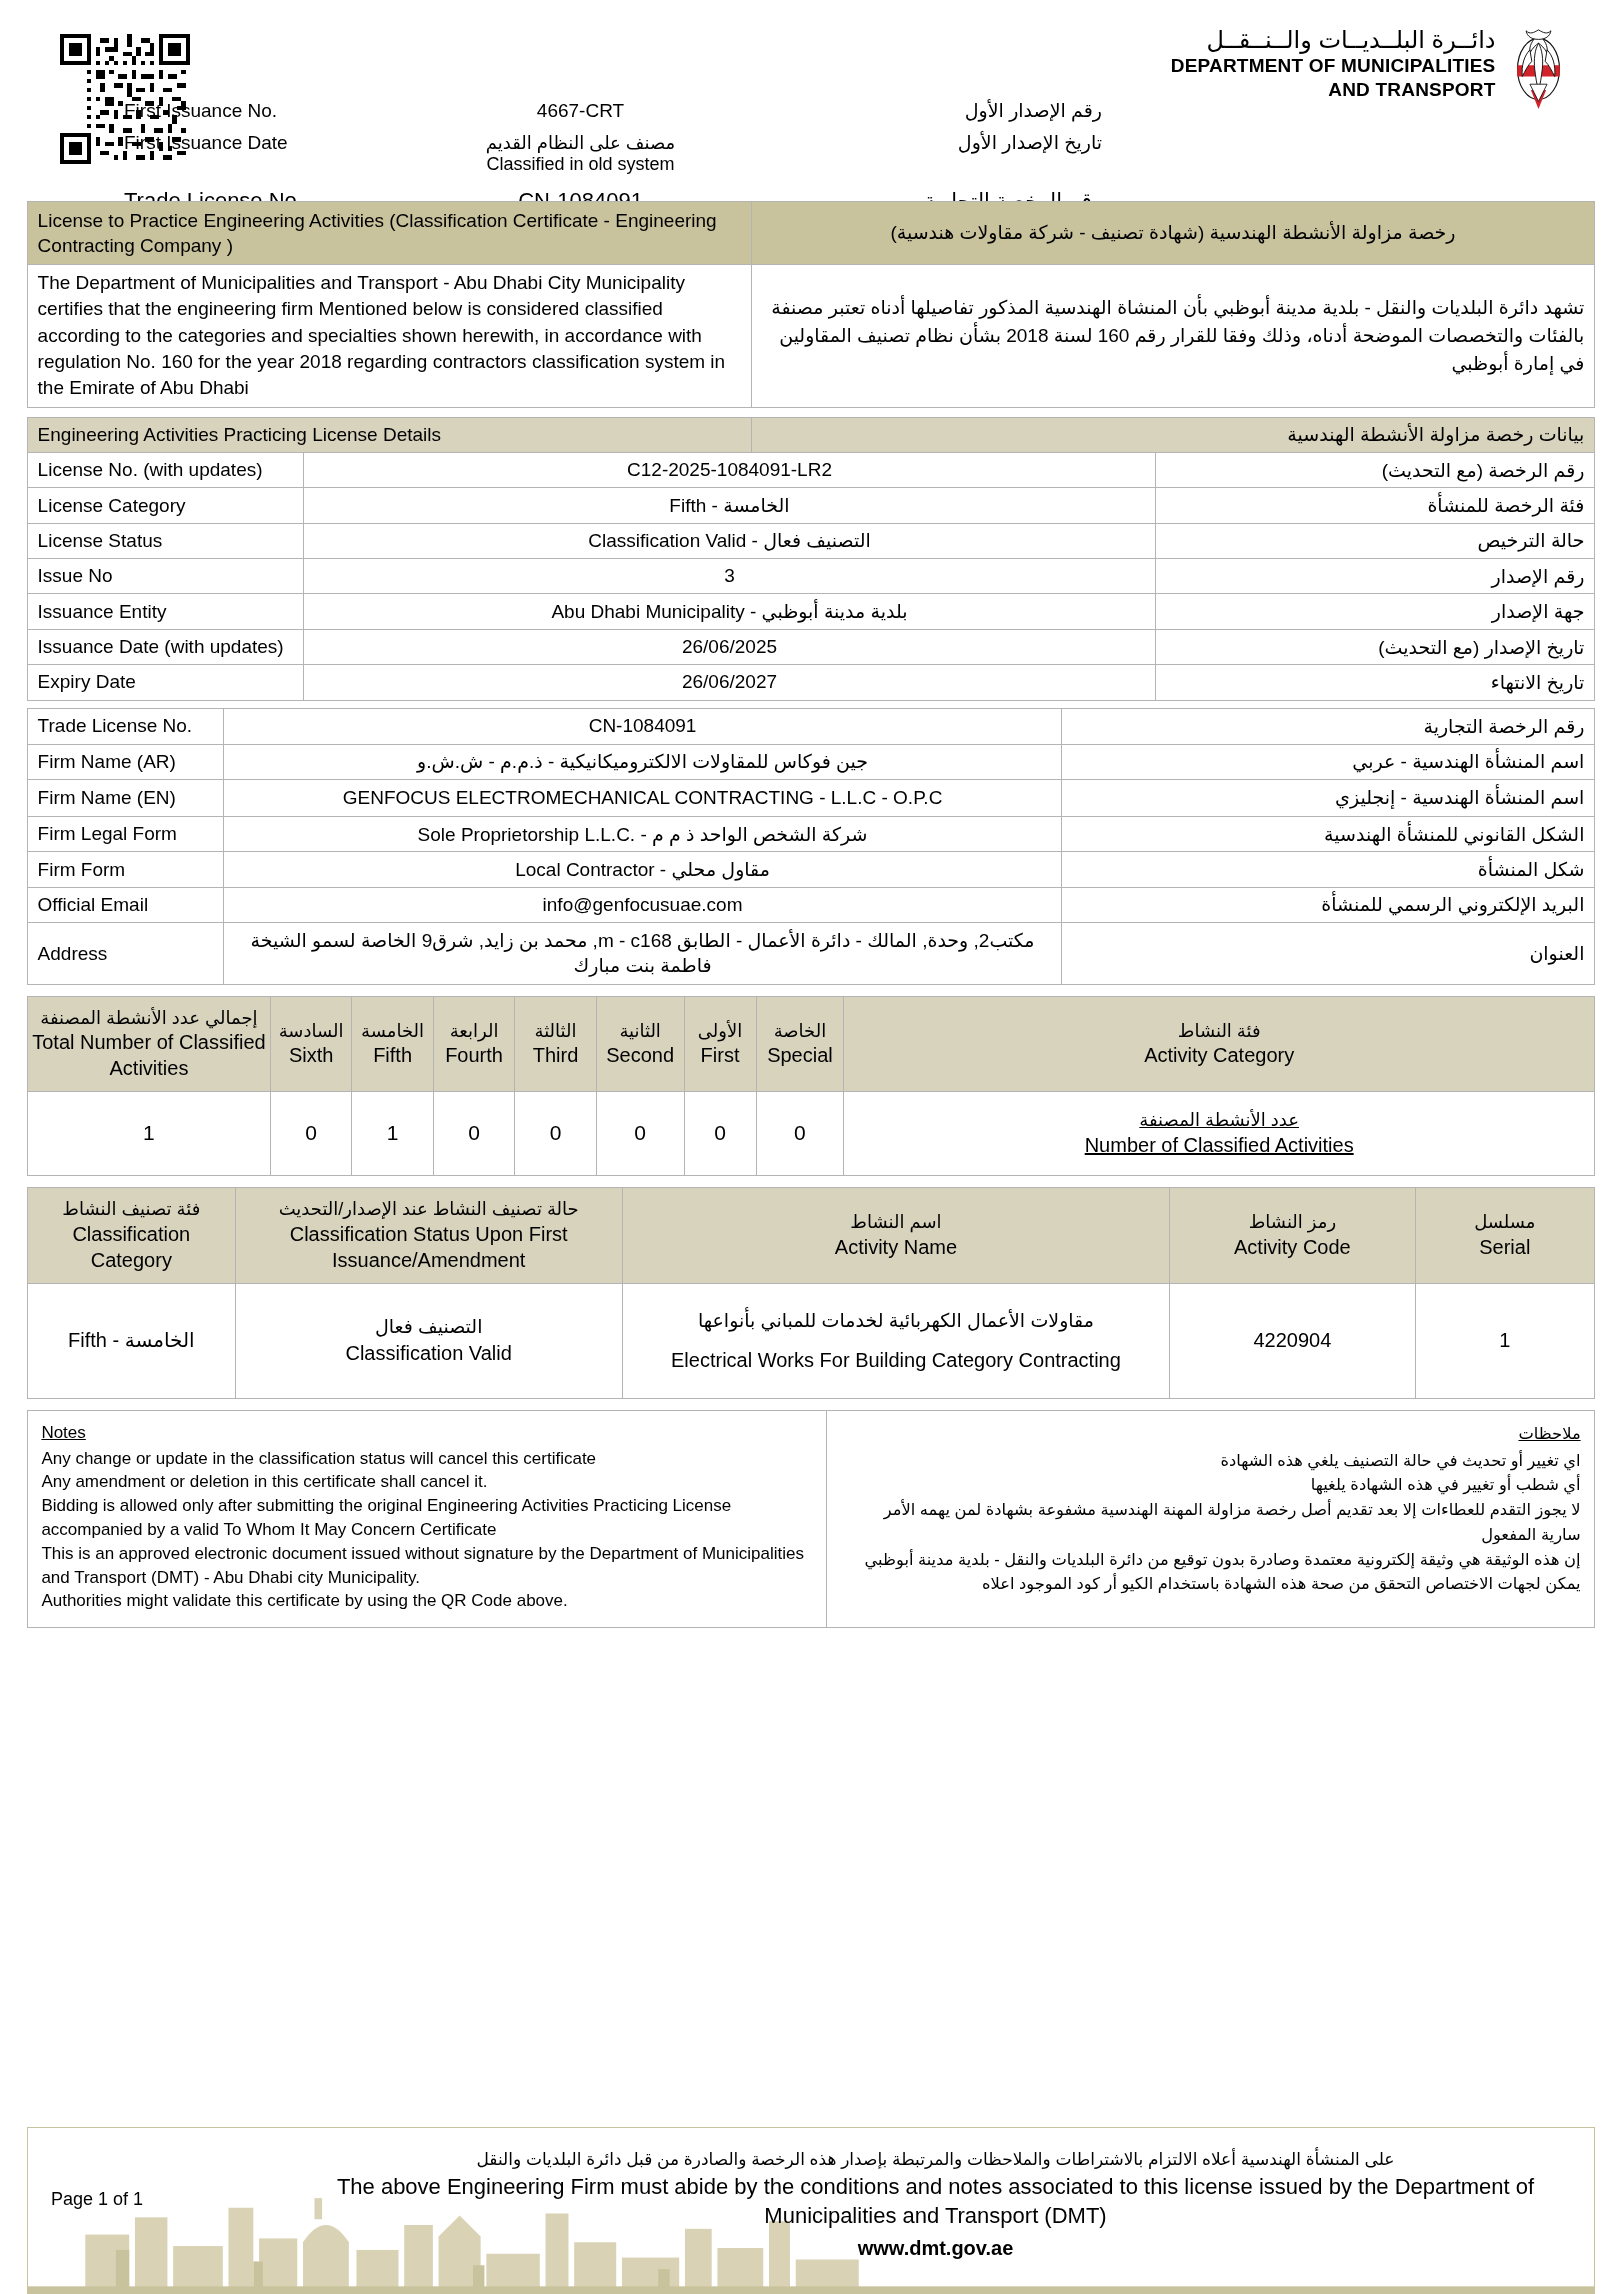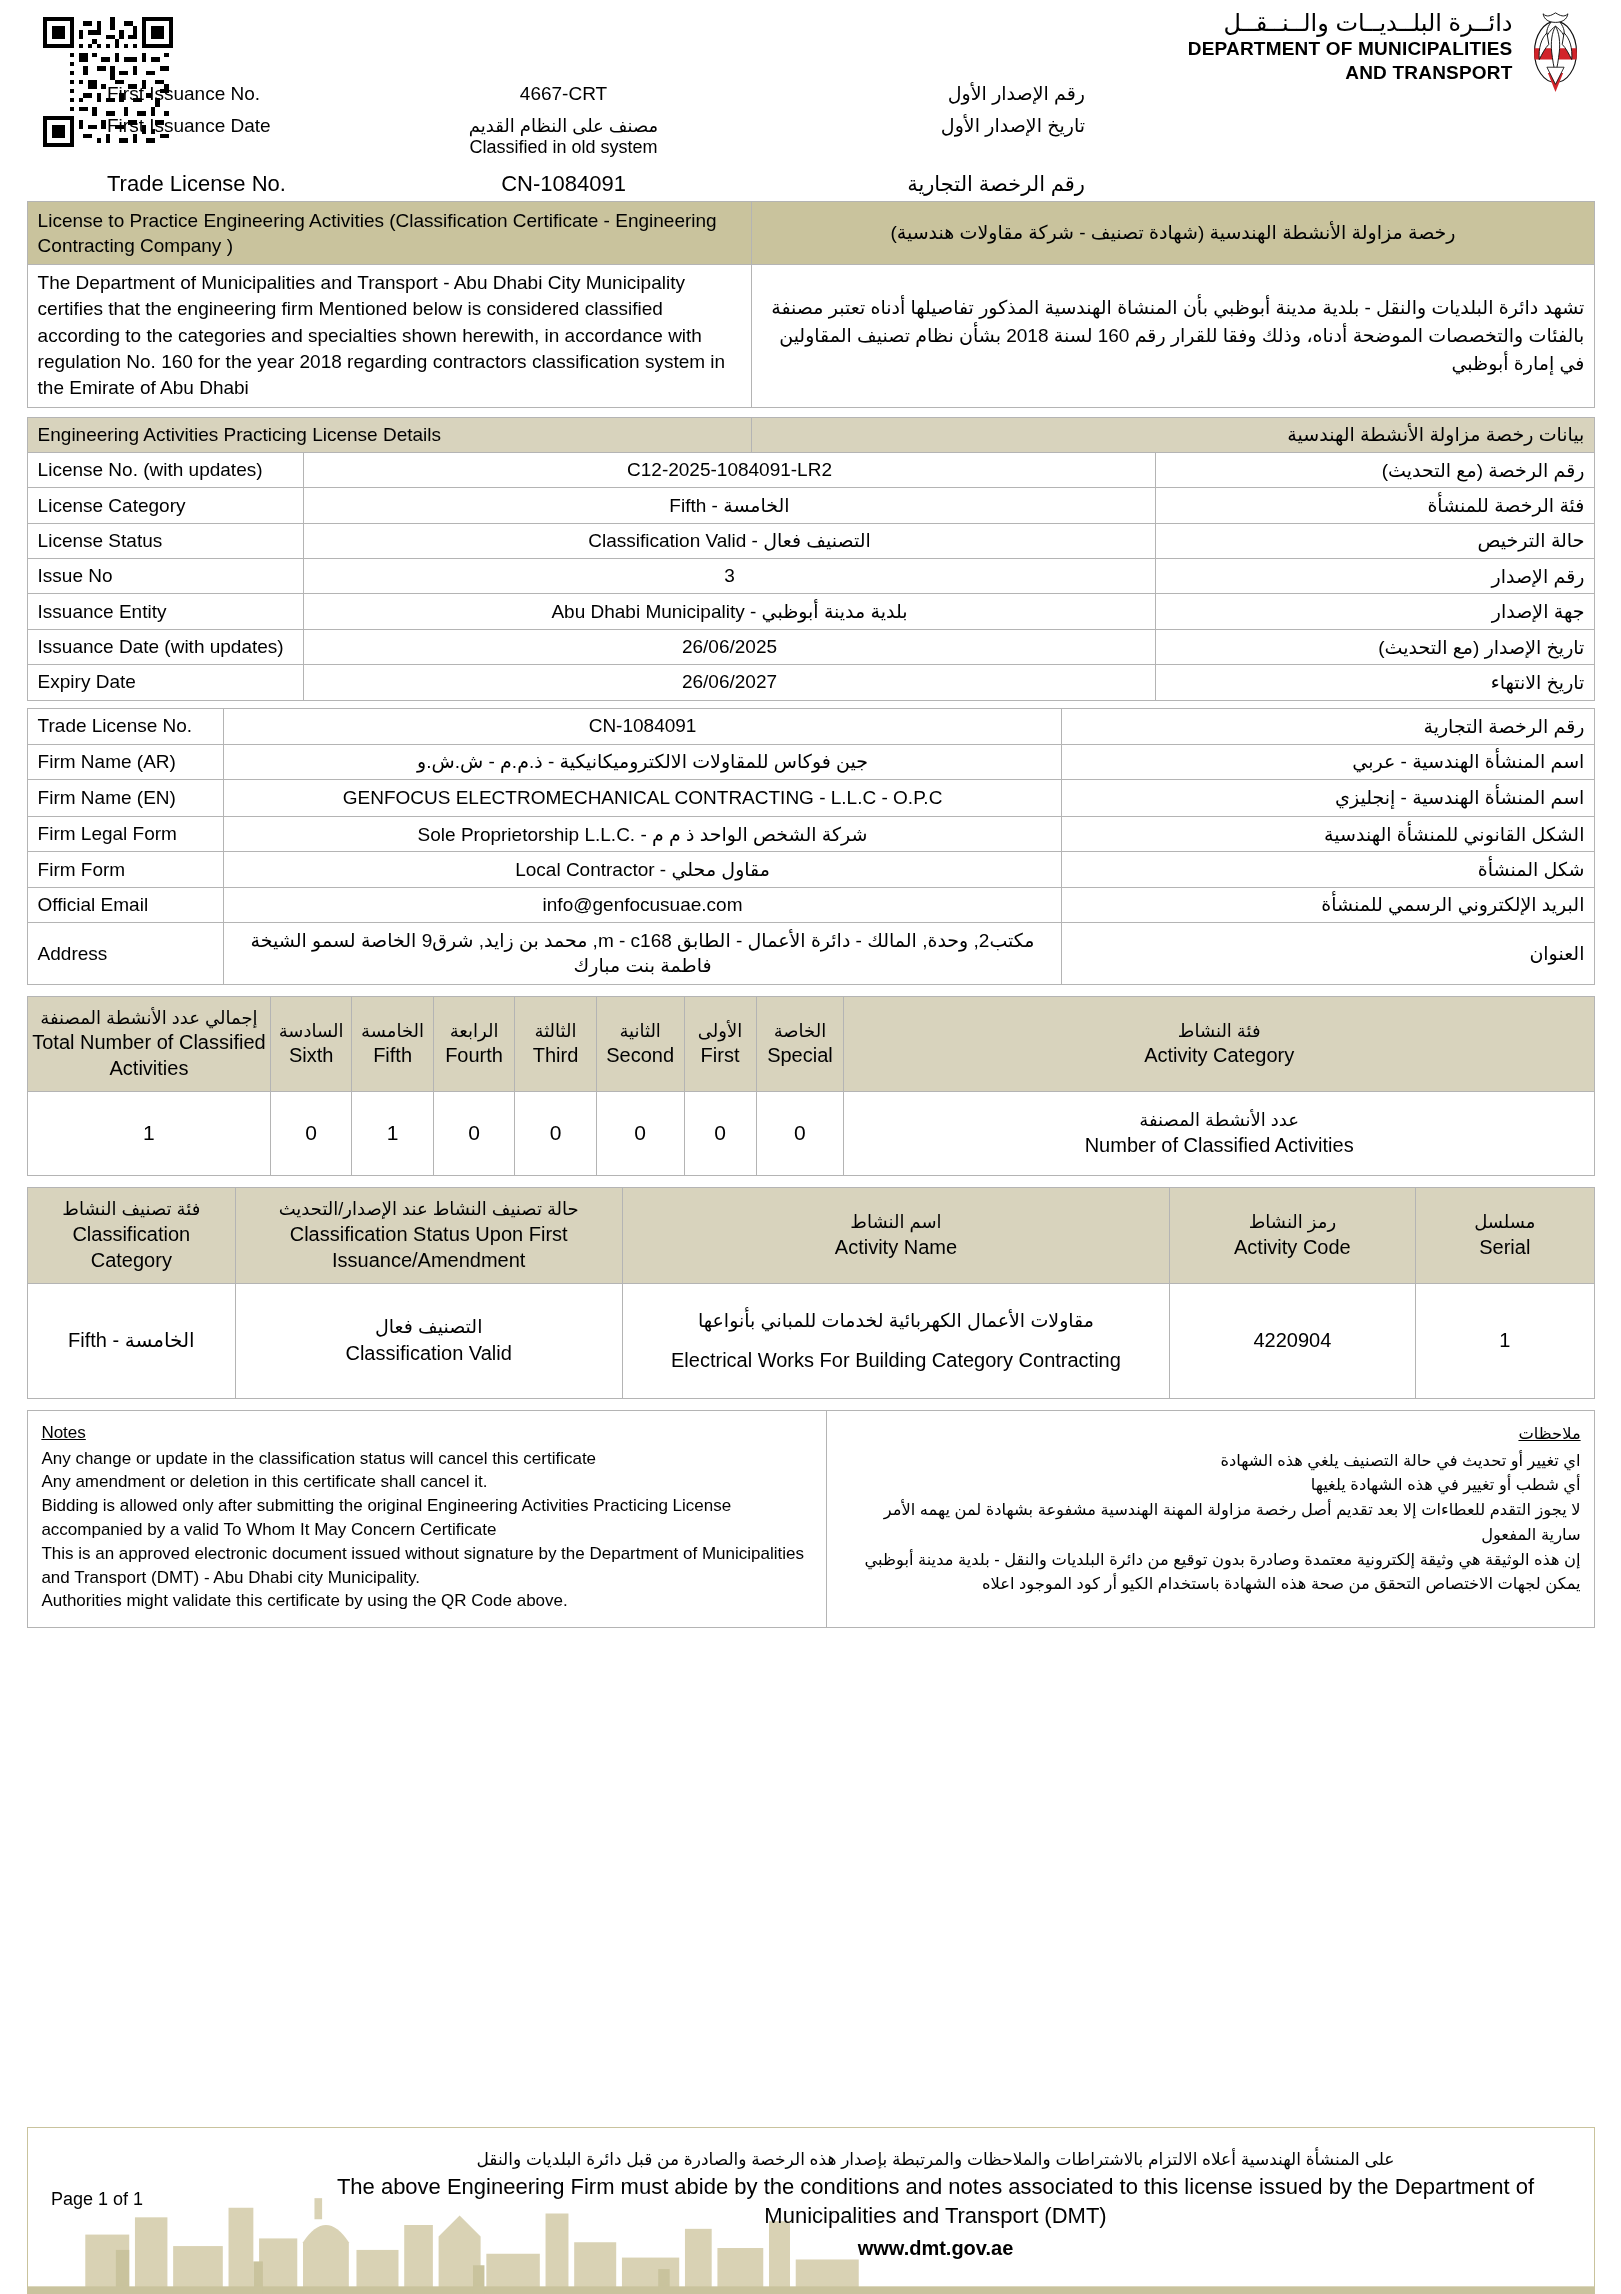--- a/index.html
+++ b/index.html
@@ -15,21 +15,21 @@
     font-family: "Liberation Sans", "DejaVu Sans", sans-serif;
     color: #000000;
     position: relative;
     overflow: hidden;
   }
 
   .page {
     position: relative;
     width: 1621px;
     height: 2294px;
-    padding: 0;
+    padding: 17px;
     border-radius: 23px;
   }
 
   
   .header {
     position: relative;
     height: 191px;
     padding: 13.4px 34px 0 34px;
   }
   .qr {
@@ -195,21 +195,21 @@
     font-size: 20px;
     padding: 9.6px 3.8px;
   }
   table.counts td.hdr {
     background: #d8d3bd;
     line-height: 1.28;
   }
   table.counts td.hdr .ar { display:block; direction: rtl; font-size: 18px; }
   table.counts td.hdr .en { display:block; font-size: 20px; }
   table.counts td.num { font-size: 21px; height: 84px; }
-  table.counts td.rowlbl { line-height: 1.3; }
+  table.counts td.rowlbl { line-height: 1.3; text-decoration: underline; }
   table.counts td.rowlbl .ar { display:block; direction: rtl; font-size: 18px; }
   table.counts td.rowlbl .en { display:block; font-size: 20px; }
 
   
   table.act { border-collapse: collapse; width:100%; table-layout: fixed; }
   table.act td {
     border: 1px solid #b4b4b4;
     text-align: center;
     vertical-align: middle;
     padding: 9.6px 7.6px;

